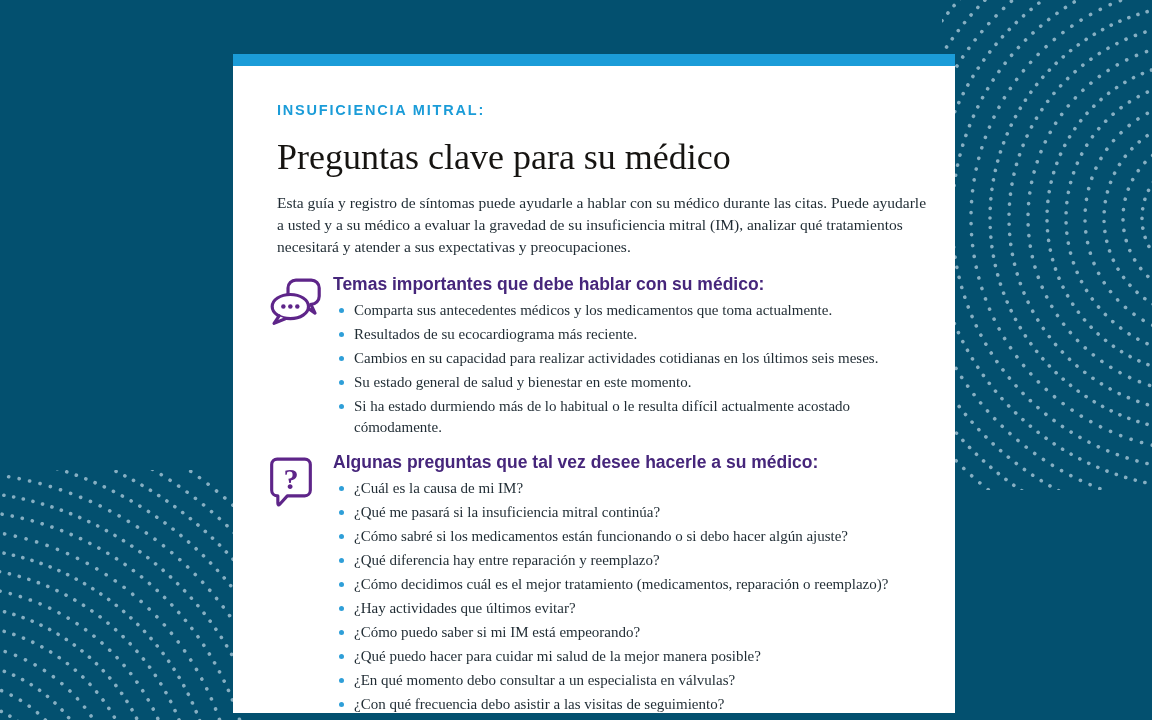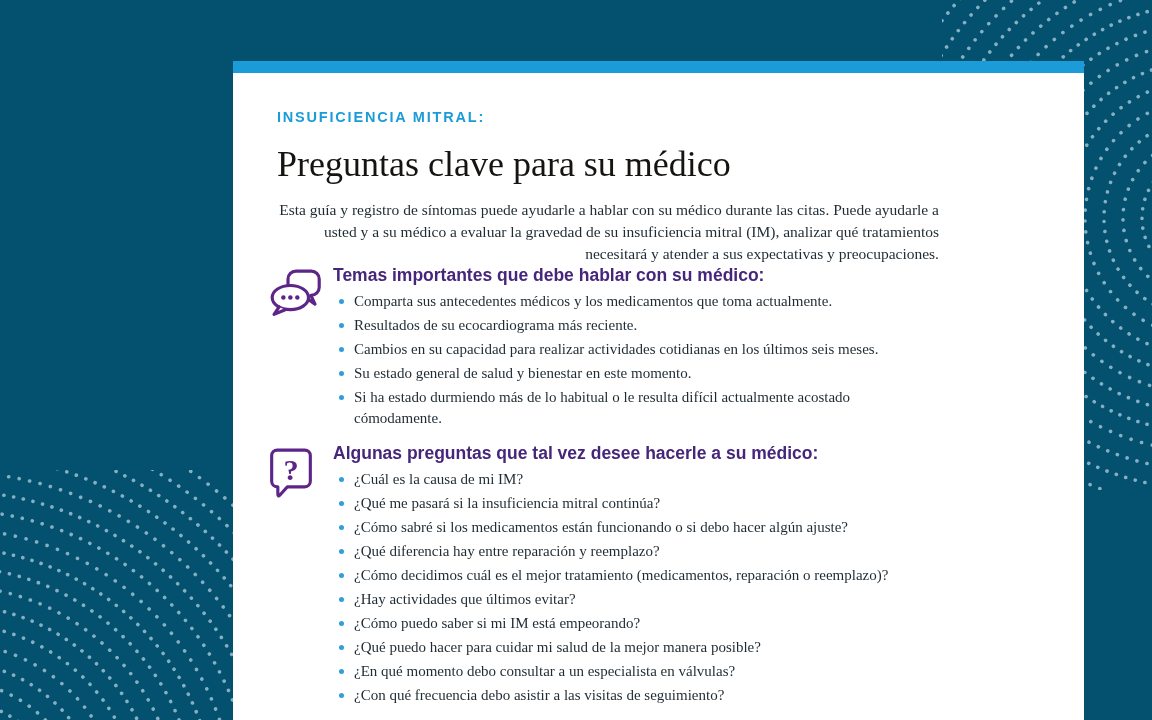--- a/index.html
+++ b/index.html
@@ -19,22 +19,22 @@
     stroke: var(--dots, #a7c7d7);
     stroke-width: 3.6;
     stroke-linecap: round;
     opacity: 0.8;
   }
 
   
   .document-page {
     position: absolute;
     left: 233px;
-    top: 61px;
-    width: 851px;
+    top: 54px;
+    width: 722px;
     height: 659px;
     background: var(--page-bg, #ffffff);
     overflow: hidden;
   }
   .accent-bar {
     height: 12px;
     width: 100%;
     background: var(--accent-blue, #1b9cd8);
   }
   .page-content { padding: 36px 22px 0 44px; }
@@ -53,24 +53,23 @@
     line-height: 1.12;
     color: var(--title-text, #161411);
   }
   .intro {
     margin-top: 15px;
     max-width: 662px;
     font-family: "Liberation Serif", "DejaVu Serif", serif;
     font-size: 15.5px;
     line-height: 22px;
     color: var(--body-text, #1f2b33);
-    text-align: right;
-  }
-
-  .section { display: flex; margin-left: -9px; }
+  }
+
+  .section { display: flex; margin-left: -9px; margin-top: 16px; }
   .section + .section { margin-top: 11px; }
   .section-icon {
     width: 56px;
     flex: 0 0 56px;
     margin-right: 9px;
     padding-top: 2px;
   }
   .section-icon svg { display: block; }
   .section-body { flex: 1; min-width: 0; }
   .section-heading {

